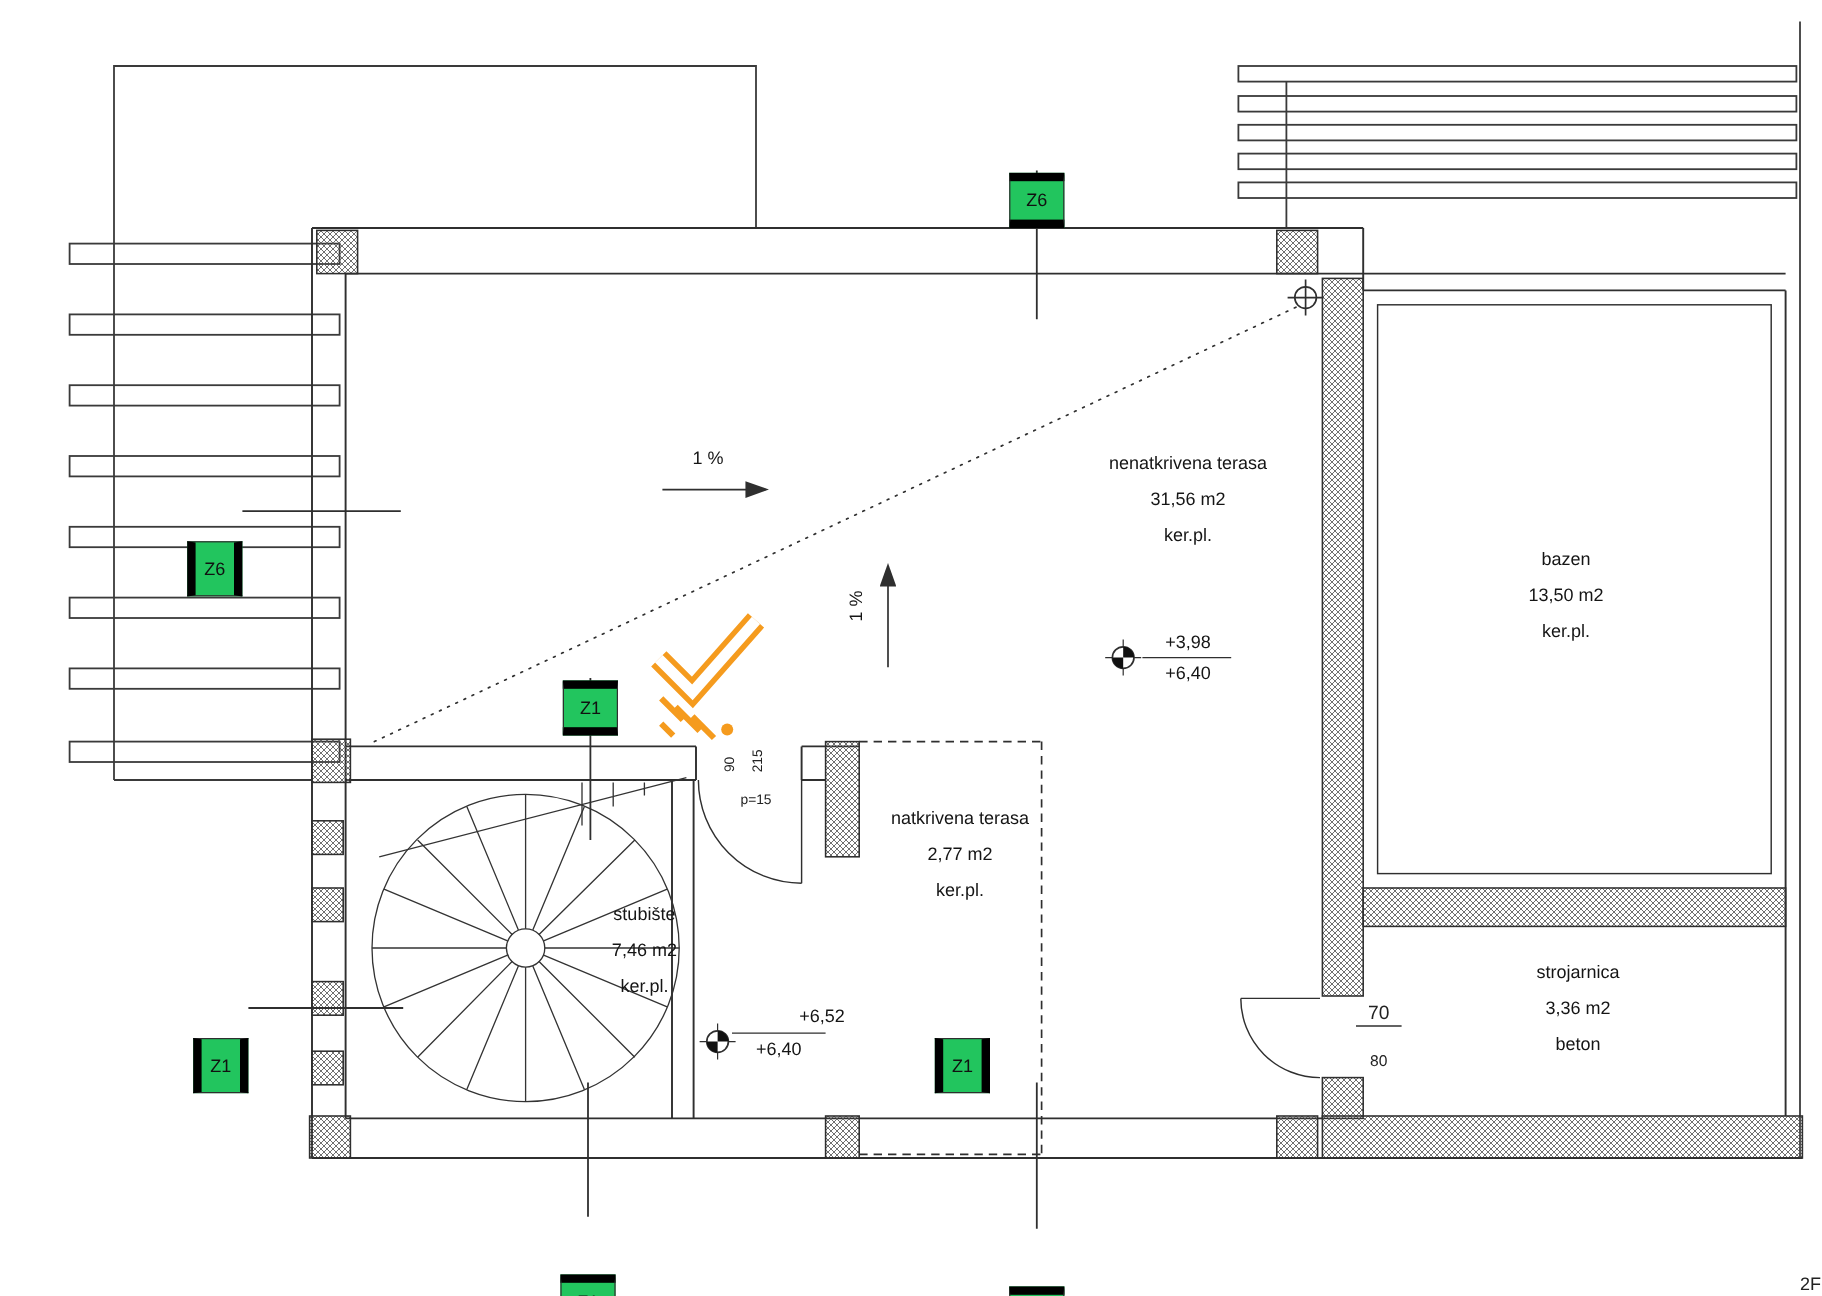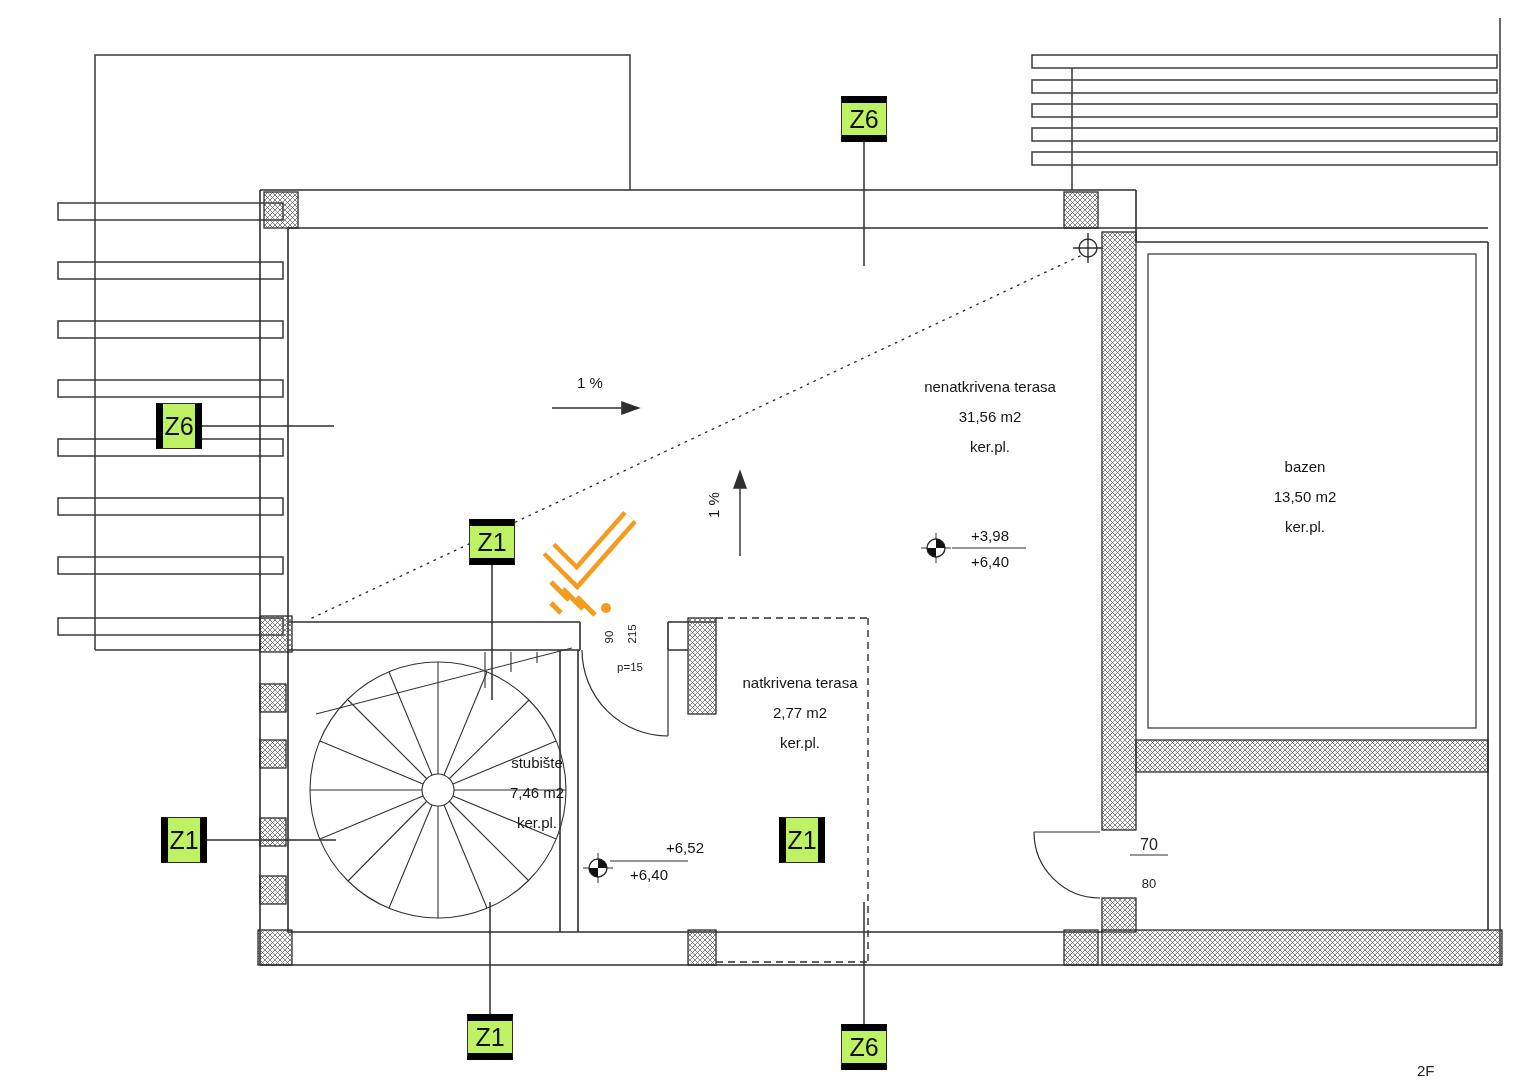--- a/index.html
+++ b/index.html
@@ -4,23 +4,23 @@
 <style>
   html,body{margin:0;padding:0;background:#fff;}
   #plan{position:relative;width:1518px;height:1080px;background:#fff;overflow:hidden;
         font-family:"Liberation Sans",sans-serif;color:#1a1a1a;}
   #plan svg{position:absolute;left:0;top:0;}
   .lbl{position:absolute;text-align:center;font-size:15px;line-height:30px;color:#151515;}
   .lbl div{white-space:nowrap;}
   .lvl{position:absolute;text-align:center;font-size:15px;line-height:22px;color:#151515;white-space:nowrap;}
   .dim{position:absolute;text-align:center;font-size:11.5px;line-height:14px;color:#222;white-space:nowrap;}
   .rot{transform:rotate(-90deg);}
-  .zbox{position:absolute;box-sizing:border-box;width:46px;height:46px;background:#bef264;
+  .zbox{position:absolute;box-sizing:border-box;width:46px;height:46px;background:#22c55e;
         border:1px solid #2f2f2f;display:flex;align-items:center;justify-content:center;
-        font-size:25px;color:#111;}
+        font-size:15px;color:#111;margin-top:48px;}
   .zbox.h{border-top:7px solid #000;border-bottom:7px solid #000;}
   .zbox.v{border-left:7px solid #000;border-right:7px solid #000;}
   .corner{position:absolute;font-size:15px;color:#222;}
 </style>
 </head>
 <body>
 
 <div id="plan">
 
   <svg width="1518" height="1080" viewBox="0 0 1518 1080">
@@ -136,20 +136,25 @@
     <div>31,56 m2</div>
     <div>ker.pl.</div>
   </div>
 
   <div class="lbl" style="left:1205px;top:452px;width:200px">
     <div>bazen</div>
     <div>13,50 m2</div>
     <div>ker.pl.</div>
   </div>
 
+  <div class="lbl" style="left:1215px;top:796px;width:200px">
+    <div>strojarnica</div>
+    <div>3,36 m2</div>
+    <div>beton</div>
+  </div>
 
   <div class="lbl" style="left:716px;top:668px;width:168px">
     <div>natkrivena terasa</div>
     <div>2,77 m2</div>
     <div>ker.pl.</div>
   </div>
 
   <div class="lbl" style="left:470px;top:748px;width:134px">
     <div>stubište</div>
     <div>7,46 m2</div>
@@ -185,15 +190,15 @@
   <div class="zbox v" style="left:161px;top:817px">
     <span>Z1</span>
   </div>
   <div class="zbox v" style="left:779px;top:817px">
     <span>Z1</span>
   </div>
   <div class="zbox h" style="left:467px;top:1014px">
     <span>Z1</span>
   </div>
 
-  <div class="corner" style="left:1417px;top:1062px">2F</div>
+  <div class="corner" style="left:1500px;top:1062px">2F</div>
 
 </div>
 
 </body></html>

